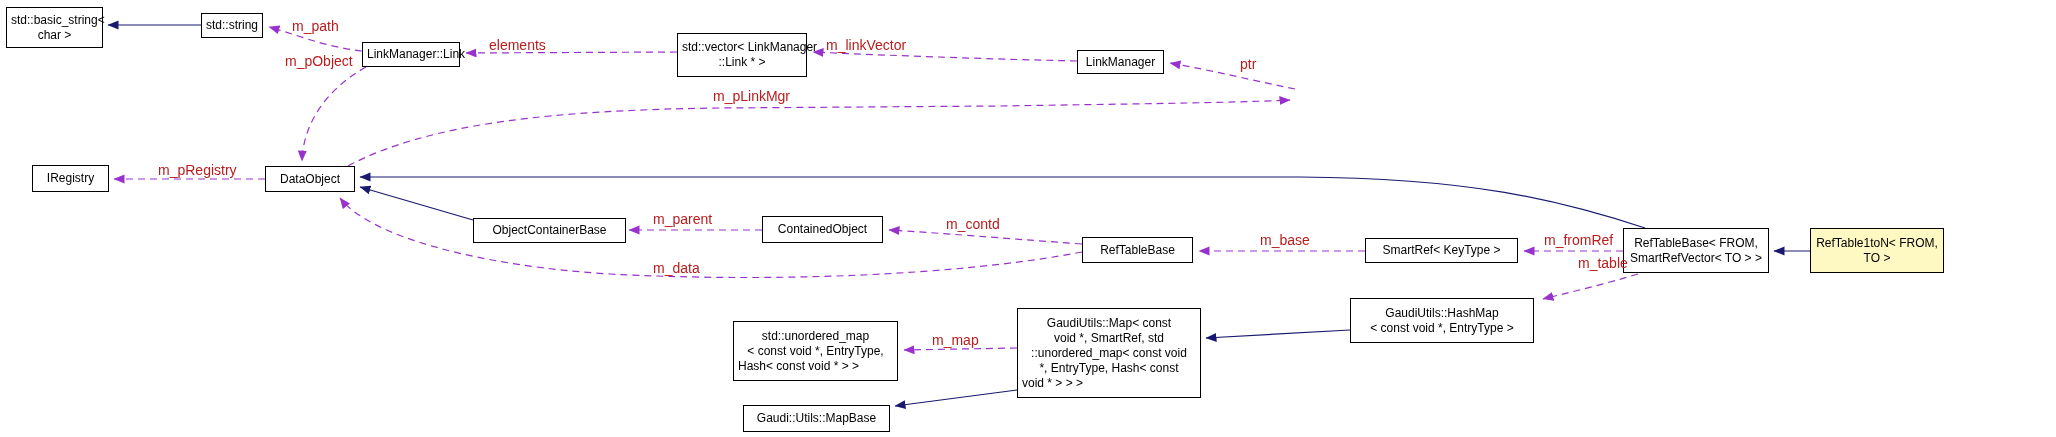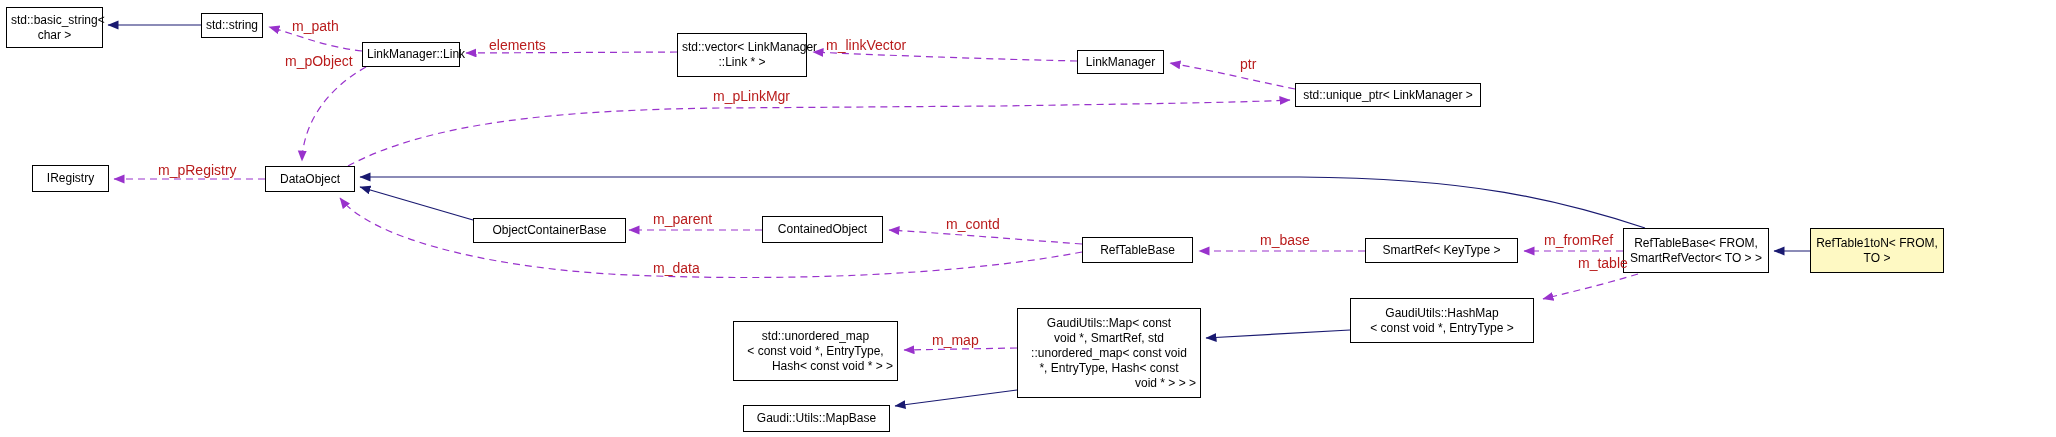--- a/index.html
+++ b/index.html
@@ -20,21 +20,21 @@
     font-size:12px;line-height:15px;
     display:flex;flex-direction:column;justify-content:center;
     text-align:center;
     padding:2px 4px;
     cursor:pointer;
     white-space:nowrap;
   }
   .node.left{text-align:left;}
   .node.hl{background:#fef9c3;}
   .node span{display:block;text-align:center;}
-  .node span.ctr{text-align:right;}
+  .node span.ctr{text-align:left;}
   .edge-label{
     position:absolute;
     color:#b91c1c;
     font-size:14px;line-height:13px;
     white-space:nowrap;
   }
 </style>
 </head>
 <body>
 
@@ -88,23 +88,20 @@
 
   <div class="node" style="left:677px;top:33px;width:130px;height:44px">
     <span>std::vector&lt; LinkManager</span>
     <span>::Link * &gt;</span>
   </div>
 
   <div class="node" style="left:1077px;top:50px;width:87px;height:24px">
     <span>LinkManager</span>
   </div>
 
-  <div class="node" style="left:1295px;top:83px;width:186px;height:24px">
-    <span>std::unique_ptr&lt; LinkManager &gt;</span>
-  </div>
 
   <div class="node" style="left:32px;top:165px;width:77px;height:27px">
     <span>IRegistry</span>
   </div>
 
   <div class="node" style="left:265px;top:166px;width:90px;height:26px">
     <span>DataObject</span>
   </div>
 
   <div class="node" style="left:473px;top:218px;width:153px;height:25px">

